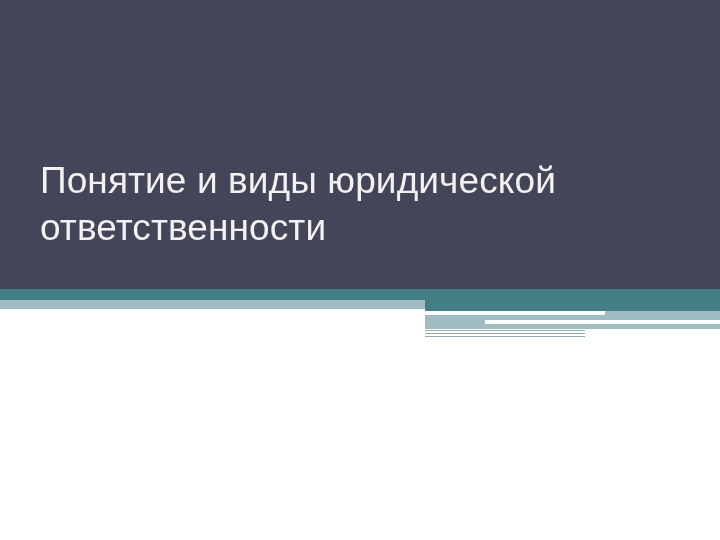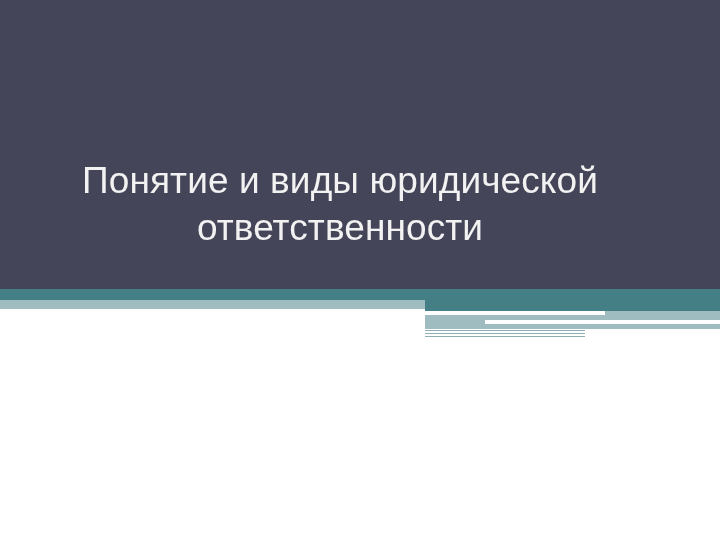--- a/index.html
+++ b/index.html
@@ -39,21 +39,20 @@
     left: 40px;
     top: 157px;
     width: 600px;
     color: #f2f2f2;
     font-family: "Liberation Sans", sans-serif;
     font-size: 37px;
     font-weight: normal;
     line-height: 1.28;
     letter-spacing: 0.1px;
     white-space: pre-line;
-    text-align: center;
   }
 
   
   .band-group {
     position: absolute;
     left: 0;
     top: 289px;
     width: 720px;
     height: 50px;
   }

